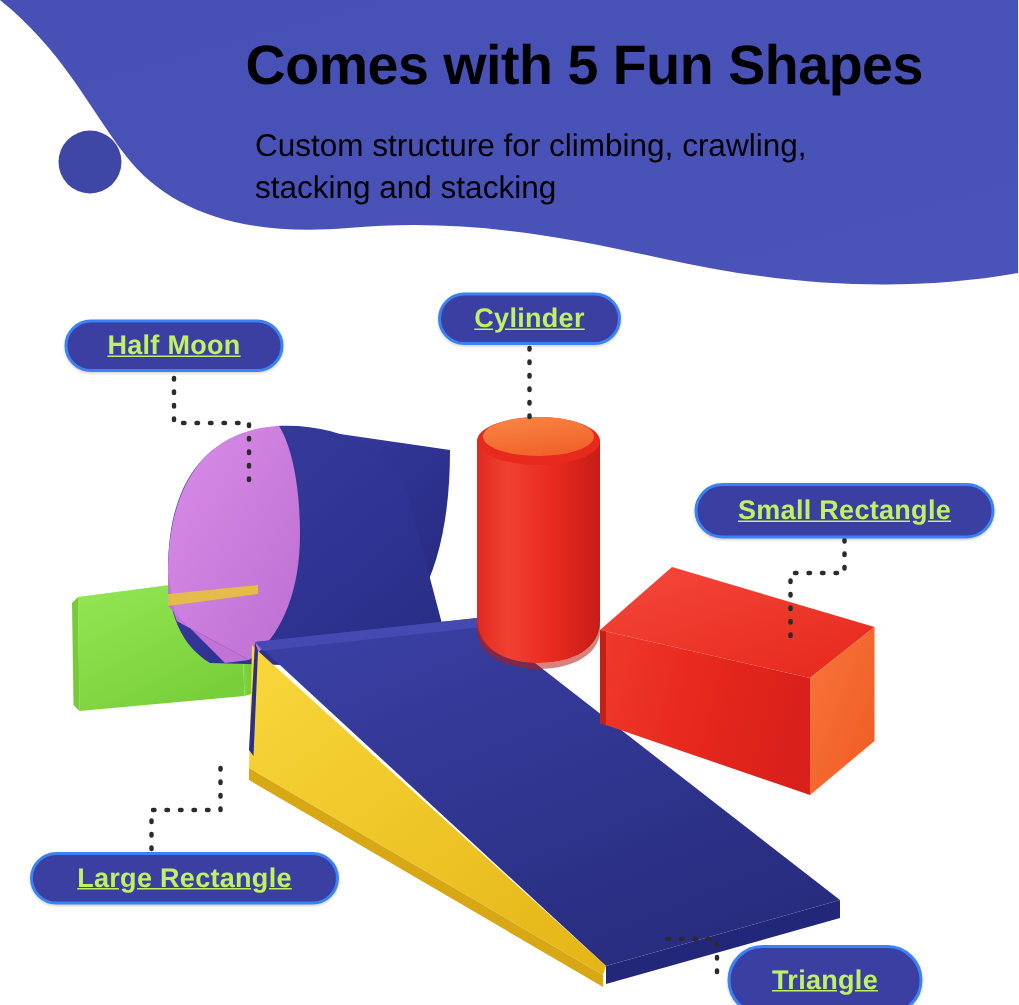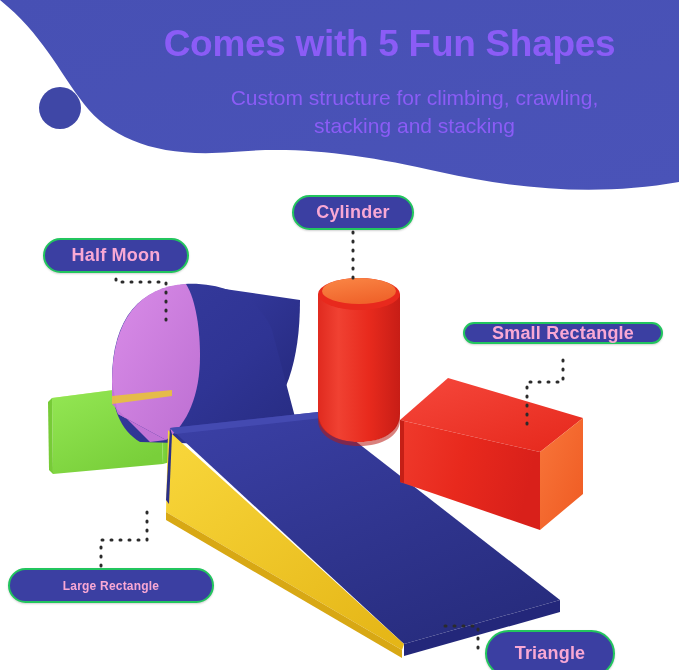--- a/index.html
+++ b/index.html
@@ -10,44 +10,45 @@
     overflow:hidden;
     position:relative;
   }
   #stage{position:relative;width:679px;height:670px;background:#fff;}
   #art{position:absolute;left:0;top:0;width:679px;height:670px;}
 
   .badge{
     position:absolute;
     display:flex;align-items:center;justify-content:center;
     background:#3b3fa2;
-    border:2px solid #22c55e;
+    border:2px solid #3b82f6;
     border-radius:999px;
-    color:#f9a8d4;
+    color:#bef264;
     font-weight:bold;
     letter-spacing:0.2px;
     white-space:nowrap;
     box-sizing:border-box;
     box-shadow:0 1px 2px rgba(0,0,0,.18);
-  }
-  #badge-half-moon{left:43px;top:213px;width:146px;height:35px;font-size:18px;margin-top:25px;}
+    text-decoration:underline;
+  }
+  #badge-half-moon{left:43px;top:213px;width:146px;height:35px;font-size:18px;}
   #badge-cylinder{left:292px;top:195px;width:122px;height:35px;font-size:18px;}
-  #badge-small-rectangle{left:463px;top:322px;width:200px;height:22px;font-size:18px;}
-  #badge-large-rectangle{left:8px;top:568px;width:206px;height:35px;font-size:12px;}
+  #badge-small-rectangle{left:463px;top:322px;width:200px;height:37px;font-size:18px;}
+  #badge-large-rectangle{left:20px;top:568px;width:206px;height:35px;font-size:18px;}
   #badge-triangle{left:485px;top:630px;width:130px;height:47px;font-size:18px;}
 
-  .hdr-text{position:absolute;color:#8b5cf6;}
+  .hdr-text{position:absolute;color:#000000;}
   #page-title{
     left:120px;top:21px;width:539px;
     text-align:center;font-size:37px;font-weight:bold;
     line-height:46px;letter-spacing:-0.3px;
   }
   #page-subtitle{
     left:170px;top:84px;width:489px;
-    text-align:center;font-size:21px;line-height:28px;font-weight:400;
+    text-align:left;font-size:21px;line-height:28px;font-weight:400;
   }
 </style>
 </head>
 <body>
 
 <div id="stage">
 
   <svg id="art" viewBox="0 0 679 670">
     <defs>
       <linearGradient id="gBanner" x1="0" y1="0" x2="1" y2="1">

